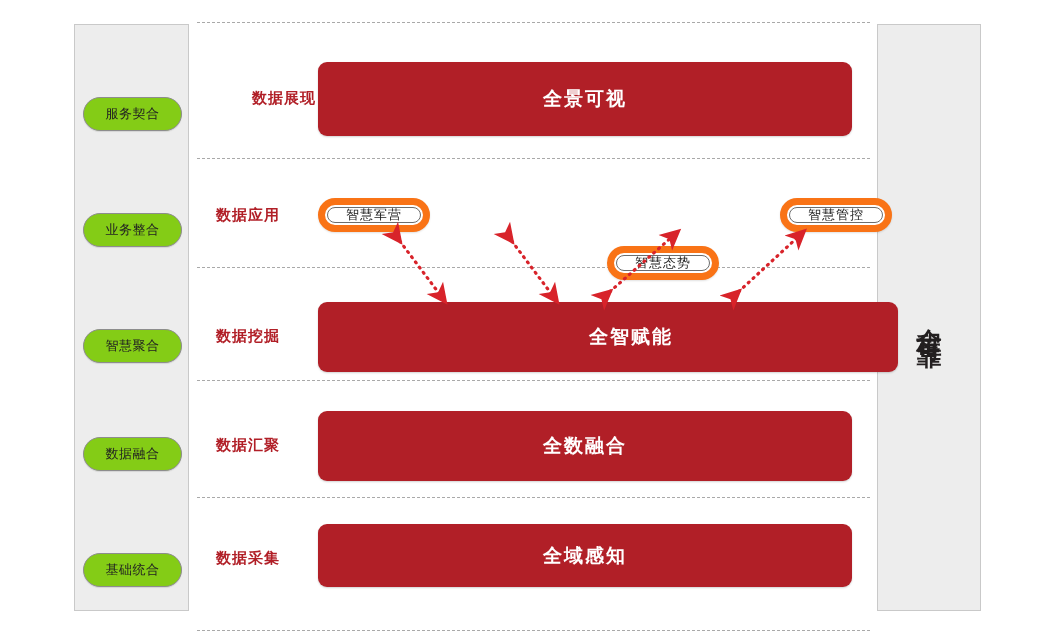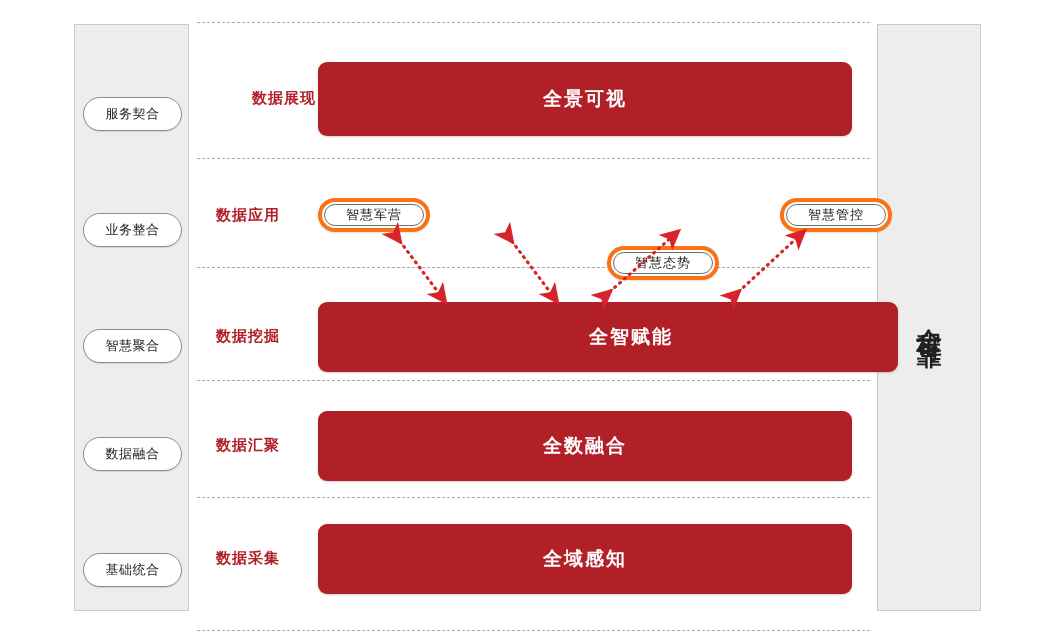--- a/index.html
+++ b/index.html
@@ -40,21 +40,21 @@
     height: 587px;
   }
 
   .side-pill {
     position: absolute;
     left: 8px;
     width: 99px;
     height: 34px;
     border: 1px solid #8d8d8d;
     border-radius: 17px;
-    background: #ffffff;
+    background: #84cc16;
     box-sizing: border-box;
     display: flex;
     align-items: center;
     justify-content: center;
     font-size: 13px;
     color: #222222;
     letter-spacing: 0.5px;
     box-shadow: 0 1px 1px rgba(0,0,0,0.10);
   }
 
@@ -116,21 +116,21 @@
     font-family: Liberation Mono, monospace;
   }
 
   
   .app-pill {
     position: absolute;
     top: 198px;
     height: 34px;
     border-radius: 17px;
     background: #ffffff;
-    border: 4px solid #f97316;
+    border: 7px solid #f97316;
     box-sizing: border-box;
     padding: 2px;
     box-shadow: 0 1px 2px rgba(0,0,0,0.12);
   }
   .app-pill-inner {
     width: 100%;
     height: 100%;
     border: 1px solid #6d6d6d;
     border-radius: 15px;
     box-sizing: border-box;
@@ -214,21 +214,21 @@
   <div class="red-bar" style="top:302px;height:70px;padding-left:46px;">
     <span>全智赋能</span>
   </div>
 
   <div class="stage-label" style="top:434px;">数据汇聚</div>
   <div class="red-bar" style="top:411px;height:70px;">
     <span>全数融合</span>
   </div>
 
   <div class="stage-label" style="top:547px;">数据采集</div>
-  <div class="red-bar" style="top:524px;height:70px;">
+  <div class="red-bar" style="top:524px;height:63px;">
     <span>全域感知</span>
   </div>
 
   <svg id="arrow-layer" viewBox="0 0 1051 636">
     <defs>
       <marker id="ah" markerWidth="7" markerHeight="7" refX="3.2" refY="3.5" orient="auto" markerUnits="strokeWidth">
         <path d="M0,0.3 L6.6,3.5 L0,6.7 L1.7,3.5 Z" fill="#d8232a"></path>
       </marker>
     </defs>
 

